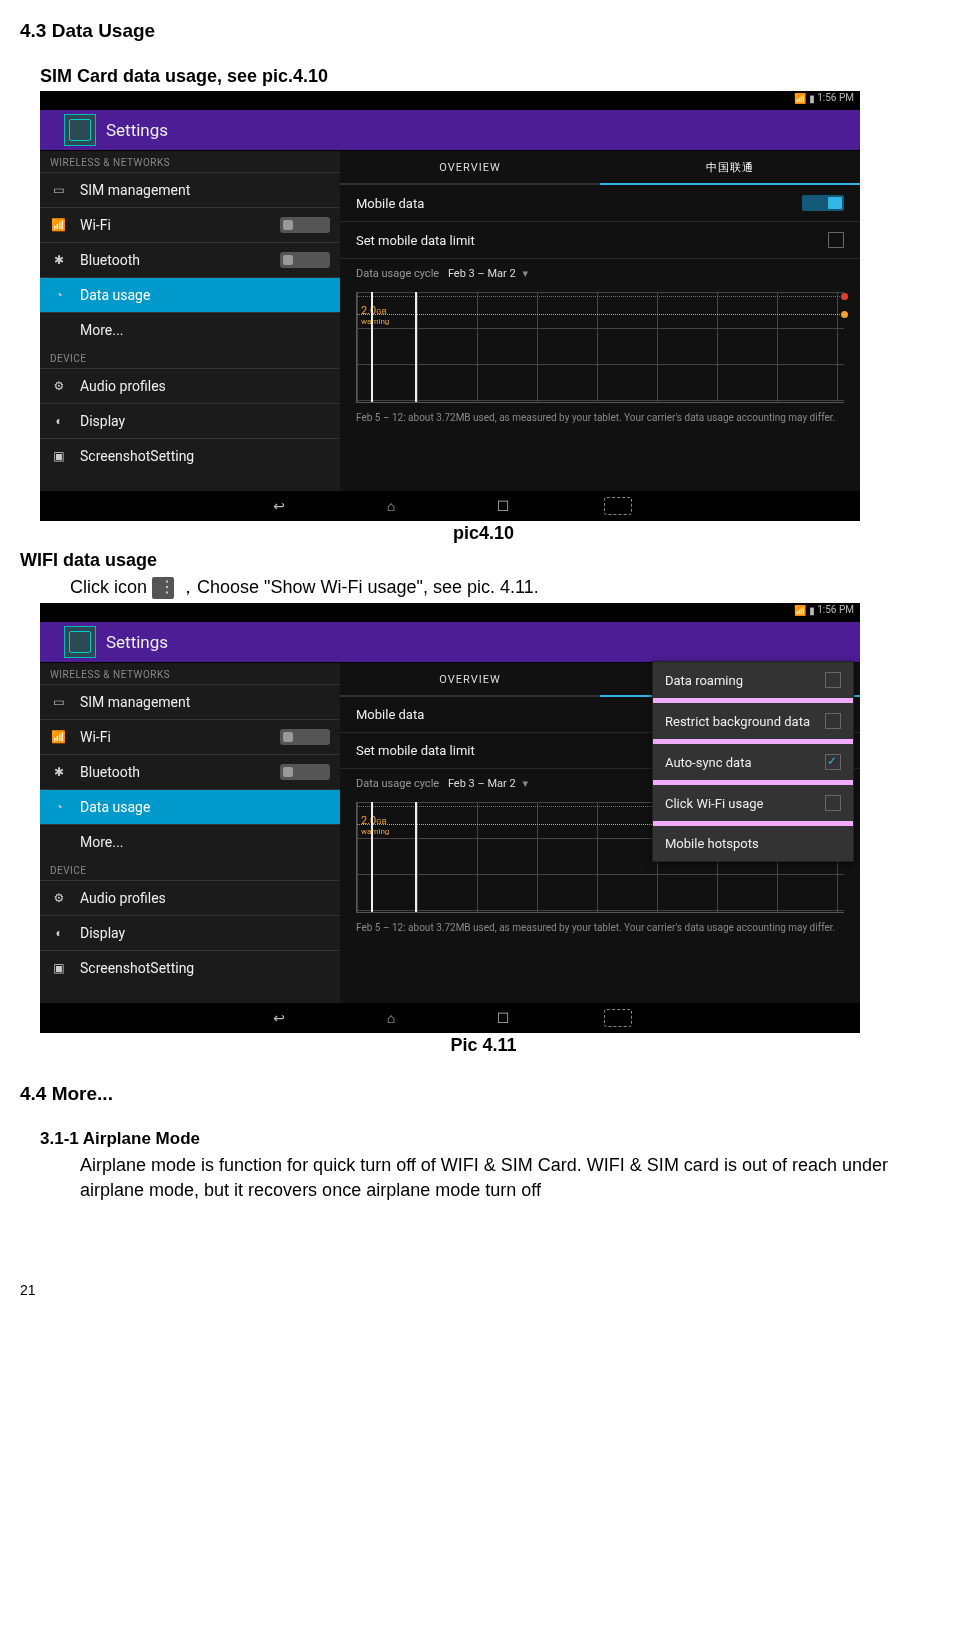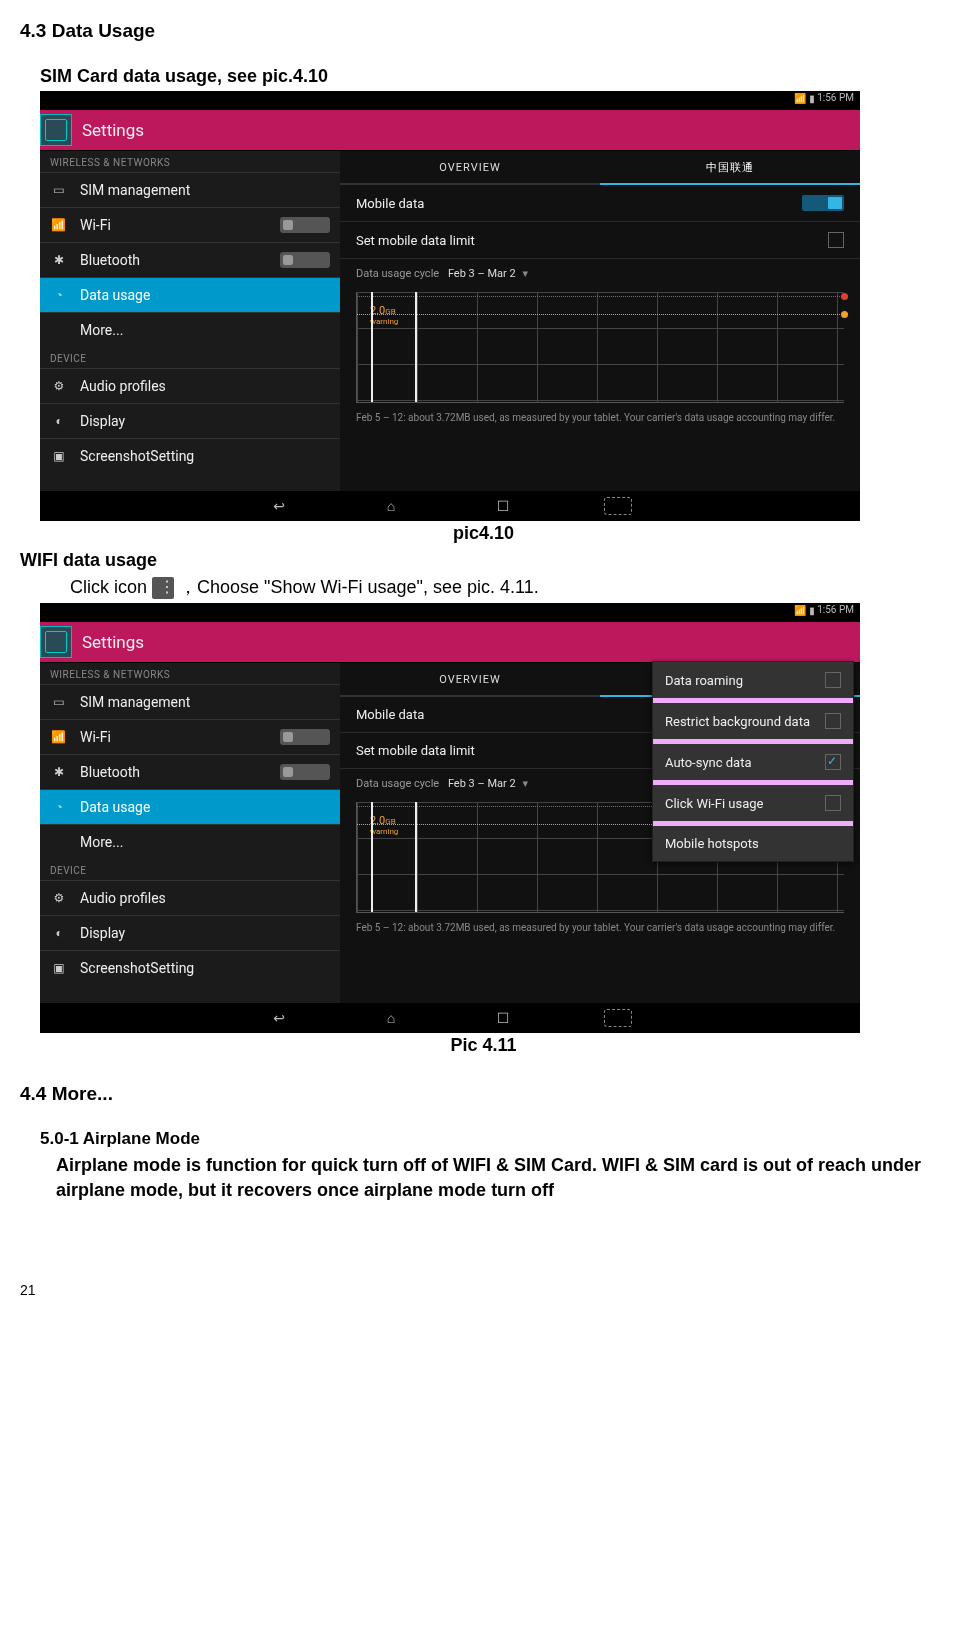--- a/index.html
+++ b/index.html
@@ -70,24 +70,24 @@
     color: #bbb;
     text-align: right;
     padding: 1px 6px 0 0;
   }
   .status-bar .sig {
     display:inline-block;
     vertical-align:middle;
   }
   .app-header {
     height: 40px;
-    background: #be185d;
+    background: #4c1d95;
     display: flex;
     align-items: center;
-    padding-left: 0;
+    padding-left: 24px;
     border-bottom: 1px solid #000;
   }
   .app-header-icon {
     width: 30px;
     height: 30px;
     background: #2a4a55;
     border: 1px solid #0bb;
     margin-right: 10px;
     position:relative;
   }
@@ -255,21 +255,21 @@
     right: 0;
     border-top: 1px dotted #f0a030;
   }
   .chart .orange-line::after{
     content:"";
     position:absolute;right:-4px;top:-4px;width:7px;height:7px;background:#f0a030;border-radius:50%;
   }
   .chart .label2 {
     position: absolute;
     top: 14px;
-    left: 13px;
+    left: 4px;
     font-size: 11px;
     color: #f0a030;
     line-height: 10px;
   }
   .chart .label2 small{display:block;font-size:8px;}
   .chart .vbar {
     position: absolute;
     top: 0;
     bottom: 0;
     width: 2px;
@@ -549,20 +549,20 @@
     <div class="nav-btn">☐</div>
     <div class="nav-btn" style="border:1px dashed #888;border-radius:3px;width:26px;height:16px;"></div>
   </div>
 </div>
 <div class="fig-caption">Pic 4.11</div>
 
 <br>
 <div class="section-heading">4.4 More...</div>
 
 <div class="indented-section">
-  <div class="sub-heading2">5.0-1 Airplane Mode</div>
-  <div class="para" style="margin-left:16px;font-weight:bold;">Airplane mode is function for quick turn off of WIFI &amp; SIM Card. WIFI &amp; SIM card is out of reach under airplane mode, but it recovers once airplane mode turn off</div>
+  <div class="sub-heading2">3.1-1 Airplane Mode</div>
+  <div class="para" style="margin-left:40px;">Airplane mode is function for quick turn off of WIFI &amp; SIM Card. WIFI &amp; SIM card is out of reach under airplane mode, but it recovers once airplane mode turn off</div>
 </div>
 
 <div class="page-number">21</div>
 
 
 
 
 </body></html>

